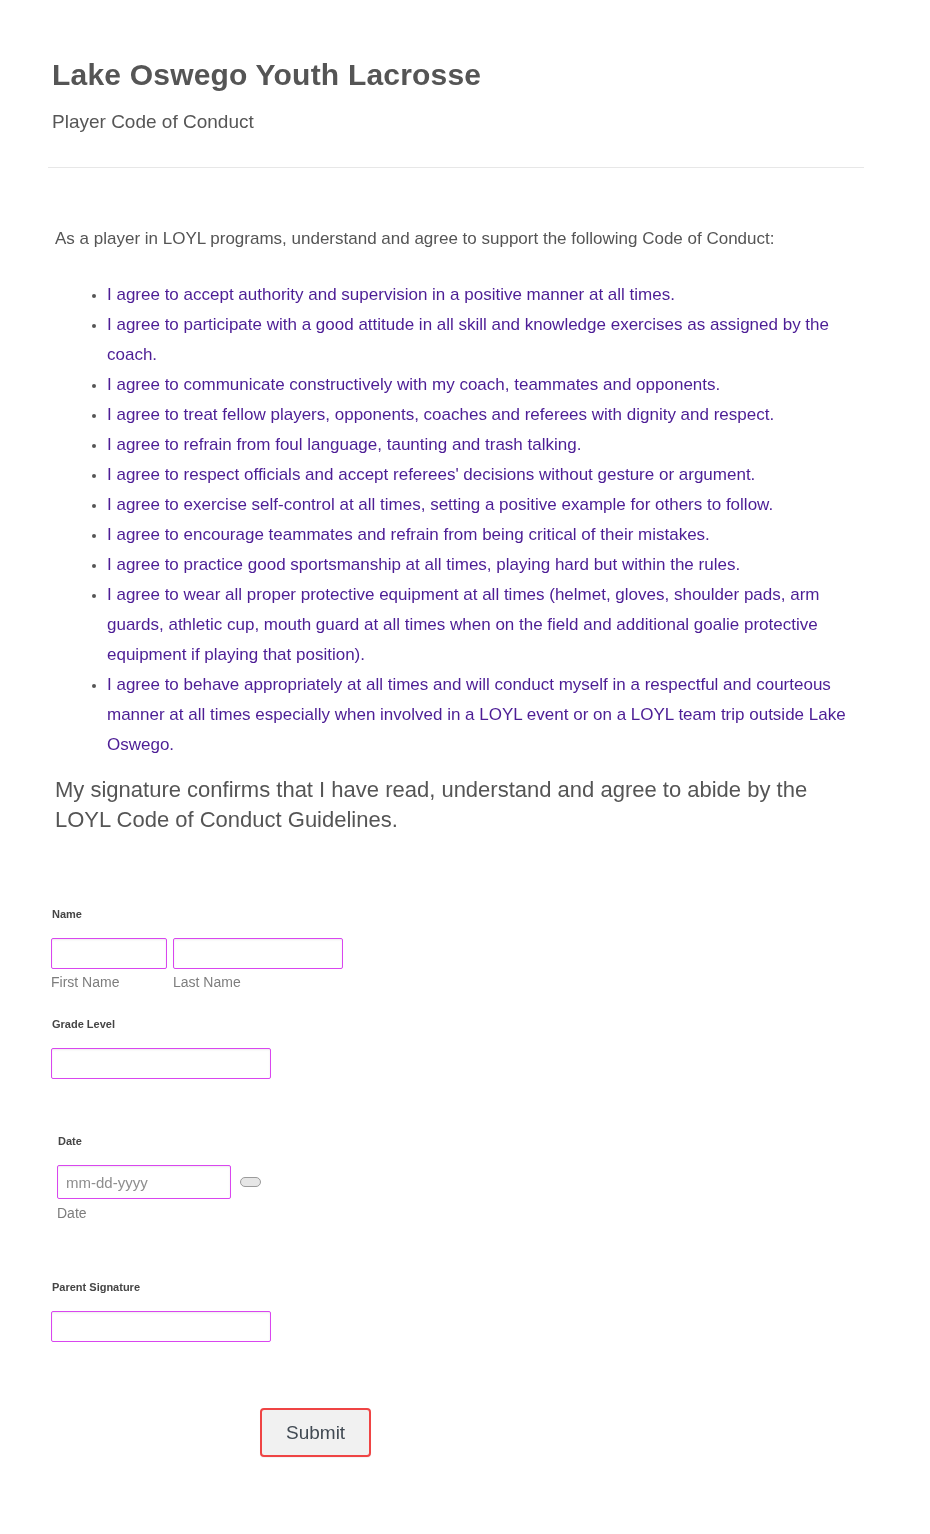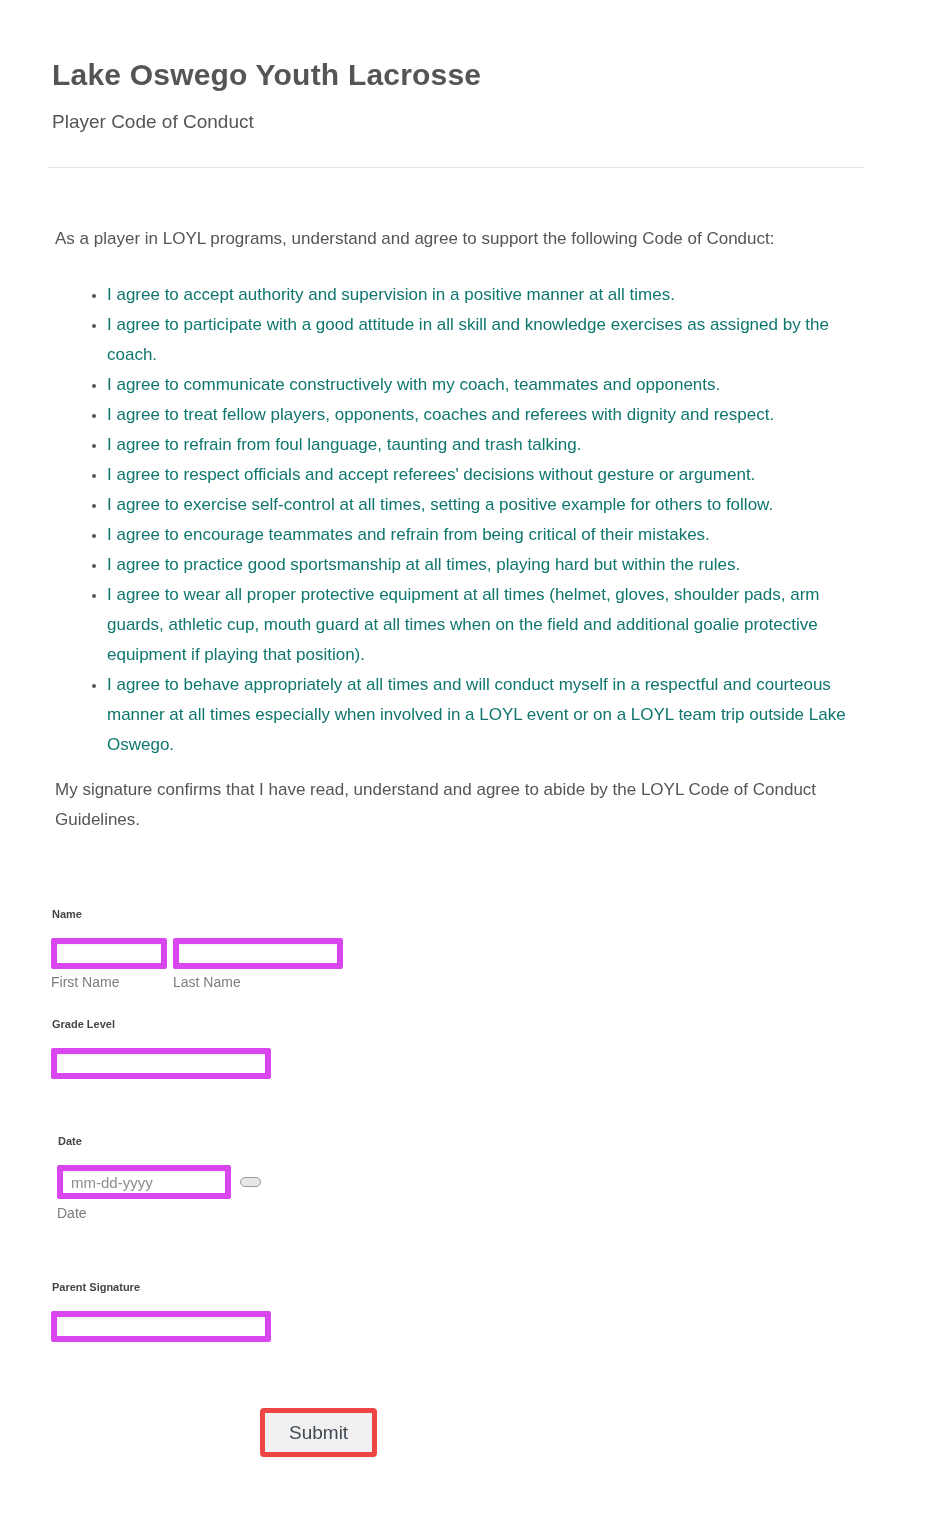--- a/index.html
+++ b/index.html
@@ -40,27 +40,27 @@
     font-size: 17px;
     line-height: 30px;
     color: #555555;
   }
   ul.rules {
     margin-top: 26px;
     padding-left: 52px;
     list-style: disc outside;
     font-size: 17px;
     line-height: 30px;
-    color: #0f766e;
+    color: #4c1d95;
     max-width: 830px;
   }
   ul.rules li::marker { color: #555555; font-size: 14px; }
   .closing {
     margin-top: 15px;
-    font-size: 17px;
+    font-size: 22px;
     line-height: 30px;
     color: #555555;
     max-width: 800px;
   }
 
   .fields { padding: 0 50px 0 51px; }
   .field { margin: 0; }
   .field-label {
     font-size: 11px;
     font-weight: bold;
@@ -68,21 +68,21 @@
     line-height: 20px;
     padding-left: 1px;
   }
   .sublabel {
     font-size: 14px;
     color: #7d7d7d;
     line-height: 16px;
     margin-top: 5px;
   }
   input[type="text"] {
-    border: 6px solid #d946ef;
+    border: 1px solid #d946ef;
     background: #ffffff;
     box-shadow: inset 0 1px 2px rgba(0,0,0,0.08);
     border-radius: 2px;
     font-family: "Liberation Sans", "DejaVu Sans", sans-serif;
     font-size: 15px;
     color: #555555;
     padding: 4px 8px;
     outline: none;
   }
   input::placeholder { color: #8e8e8e; opacity: 1; }
@@ -111,21 +111,21 @@
 
   .signature-field { margin-top: 56px; }
   .signature-input { margin-top: 14px; width: 220px; height: 31px; display: block; }
 
   .submit-row { margin-top: 66px; padding-left: 209px; }
   .submit-button {
     min-width: 105px;
     height: 49px;
     padding: 0 24px;
     background: #f1f1f1;
-    border: 5px solid #ef4444;
+    border: 2px solid #ef4444;
     border-radius: 4px;
     font-family: "Liberation Sans", "DejaVu Sans", sans-serif;
     font-size: 19px;
     color: #414a53;
     cursor: pointer;
     box-shadow: 0 1px 1px rgba(0,0,0,0.05);
   }
 </style>
 </head>
 <body>

